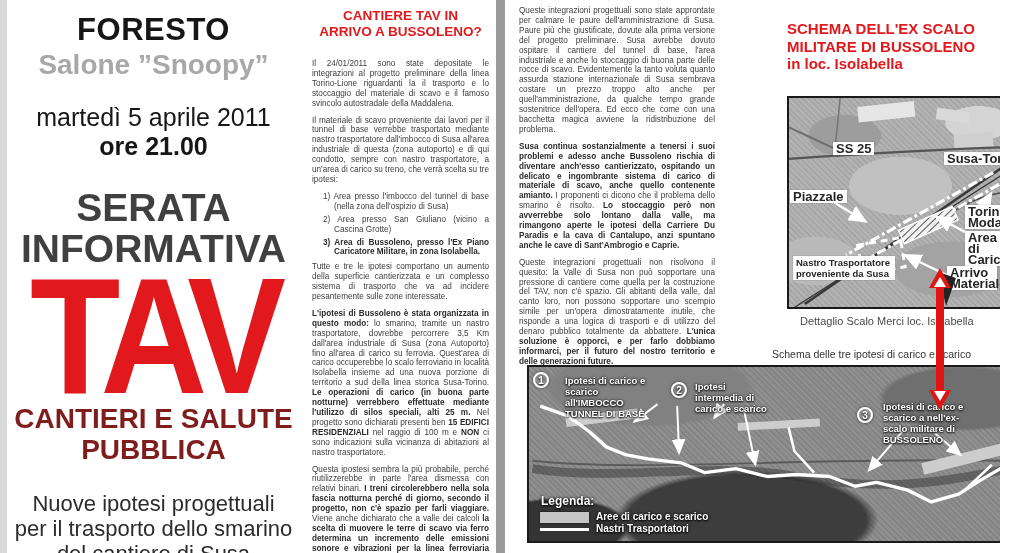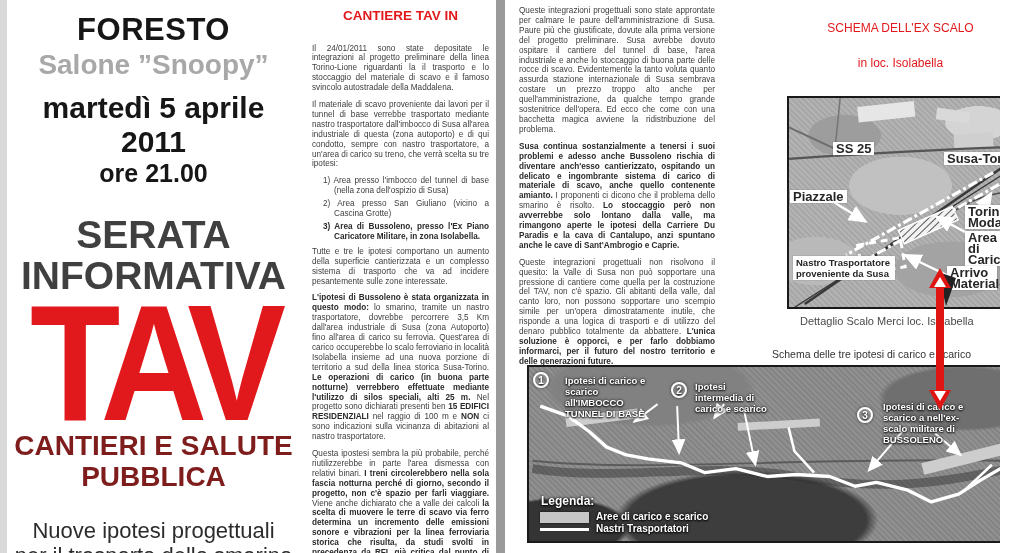--- a/index.html
+++ b/index.html
@@ -7,42 +7,42 @@
   body { font-family:"Liberation Sans", sans-serif; position:relative; overflow:hidden; color:#222; }
   #page { position:absolute; left:0; top:0; width:1000px; height:553px; background:#fff; overflow:hidden; }
 
   .scan-edge { position:absolute; left:0; top:0; width:7px; height:553px; background:#d9d9d9; }
   .divider  { position:absolute; left:496px; top:0; width:9px; height:553px; background:var(--divider-gray,#9a9a9a); }
 
   
   #left-panel { position:absolute; left:7px; top:0; width:293px; height:553px; text-align:center; color:#161616; }
   .venue { margin-top:12px; font-size:31px; font-weight:bold; letter-spacing:.5px; }
   .hall  { margin-top:1px; font-size:28px; font-weight:bold; color:var(--subtitle-gray,#a8a8a8); }
-  .date  { margin-top:10px; font-size:30px; font-weight:bold; }
+  .date  { margin-top:22px; font-size:25px; font-weight:normal; }
   .time  { font-size:25px; font-weight:bold; }
   .serata{ margin-top:26px; font-size:39px; line-height:41px; font-weight:bold; color:#404040; }
   .tav   { margin-top:4px; height:118px; font-size:148px; line-height:112px; font-weight:bold;
            color:var(--accent-red,#e2191c); letter-spacing:-9px; transform:scaleY(1.12); transform-origin:center top; }
   .cantieri { margin-top:12px; font-size:28px; line-height:31px; font-weight:bold; color:#7f1d1d; }
   .topic1 { margin:26px auto 0; width:280px; font-size:22px; line-height:25px; color:#2c2c2c; }
 
   
   #col2 { position:absolute; left:312px; top:8px; width:177px; }
   #col3 { position:absolute; left:519px; top:6px; width:196px; z-index:1; }
   .red-h { font-size:13.5px; line-height:15.5px; font-weight:bold; text-align:center;
            color:var(--accent-red,#e2191c); margin-bottom:20px; }
   .body { font-size:8.2px; line-height:9.9px; text-align:justify; color:#3c3c3c; margin-bottom:7px; }
   .body b { color:#2a2a2a; }
   .li { margin-left:22px; text-indent:-11px; margin-bottom:3px; }
   .list-wrap { margin-bottom:5px; }
   .bold { font-weight:bold; color:#2a2a2a; }
 
   
-  #map-heading { position:absolute; left:787px; top:20px; width:227px; text-align:center;
-                 font-size:12px; line-height:17.5px; font-weight:normal; color:var(--accent-red,#e2191c); }
+  #map-heading { position:absolute; left:787px; top:20px; width:227px; 
+                 font-size:15px; line-height:17.5px; font-weight:bold; color:var(--accent-red,#e2191c); }
   #map1 { position:absolute; left:787px; top:96px; width:227px; height:213px; border:2px solid #1a1a1a; z-index:2;
     background:
       radial-gradient(55px 28px at 85% 12%, #d4d4d4 0 60%, transparent 61%),
       radial-gradient(70px 40px at 12% 78%, #b9b9b9 0 60%, transparent 61%),
       radial-gradient(85px 48px at 50% 42%, #c1c1c1 0 60%, transparent 61%),
       radial-gradient(60px 34px at 25% 18%, #9d9d9d 0 60%, transparent 61%),
       radial-gradient(90px 46px at 72% 82%, #a3a3a3 0 60%, transparent 61%),
       repeating-linear-gradient(45deg, rgba(0,0,0,.05) 0 2px, rgba(255,255,255,.04) 2px 4px),
       #b0b0b0; }
   #map2 { position:absolute; left:527px; top:365px; width:487px; height:178px; border:2px solid #1a1a1a; z-index:2;
@@ -91,20 +91,21 @@
     <div class="serata">SERATA INFORMATIVA</div>
     <div class="tav">TAV</div>
     <div class="cantieri">CANTIERI E SALUTE PUBBLICA</div>
     <div class="topic1">Nuove ipotesi progettuali per il trasporto dello smarino del cantiere di Susa</div>
 
   </section>
 
   <section id="col2">
     <h2 class="red-h">
       <span>CANTIERE TAV IN</span><br>
+      <span>ARRIVO A BUSSOLENO?</span>
     </h2>
     <p class="body">Il 24/01/2011 sono state depositate le integrazioni al progetto preliminare della linea Torino-Lione riguardanti la il trasporto e lo stoccaggio del materiale di scavo e il famoso svincolo autostradale della Maddalena.</p>
     <p class="body">Il materiale di scavo proveniente dai lavori per il tunnel di base verrebbe trasportato mediante nastro trasportatore dall'imbocco di Susa all'area industriale di questa (zona autoporto) e di qui condotto, sempre con nastro trasportatore, a un'area di carico su treno, che verrà scelta su tre ipotesi:</p>
     <div class="list-wrap">
       <p class="body li">1) Area presso l'imbocco del tunnel di base (nella zona dell'ospizio di Susa)</p>
       <p class="body li">2) Area presso San Giuliano (vicino a Cascina Grotte)</p>
       <p class="body li bold">3) Area di Bussoleno, presso l'Ex Piano Caricatore Militare, in zona Isolabella.</p>
     </div>
     <p class="body">Tutte e tre le ipotesi comportano un aumento della superficie cantierizzata e un complesso sistema di trasporto che va ad incidere pesantemente sulle zone interessate.</p>
     <p class="body"><b>L'ipotesi di Bussoleno è stata organizzata in questo modo: </b><span>lo smarino, tramite un nastro trasportatore, dovrebbe percorrere 3,5 Km dall'area industriale di Susa (zona Autoporto) fino all'area di carico su ferrovia. Quest'area di carico occuperebbe lo scalo ferroviario in località Isolabella insieme ad una nuova porzione di territorio a sud della linea storica Susa-Torino. </span><b>Le operazioni di carico (in buona parte notturne) verrebbero effettuate mediante l'utilizzo di silos speciali, alti 25 m. </b><span>Nel progetto sono dichiarati presenti ben </span><b>15 EDIFICI RESIDENZIALI</b><span> nel raggio di 100 m e </span><b>NON</b><span> ci sono indicazioni sulla vicinanza di abitazioni al nastro trasportatore.</span></p>
@@ -112,21 +113,21 @@
   </section>
 
   <section id="col3">
     <p class="body">Queste integrazioni progettuali sono state approntate per calmare le paure dell'amministrazione di Susa. Paure più che giustificate, dovute alla prima versione del progetto preliminare. Susa avrebbe dovuto ospitare il cantiere del tunnel di base, l'area industriale e anche lo stoccaggio di buona parte delle rocce di scavo. Evidentemente la tanto voluta quanto assurda stazione internazionale di Susa sembrava costare un prezzo troppo alto anche per quell'amministrazione, da qualche tempo grande sostenitrice dell'opera. Ed ecco che come con una bacchetta magica avviene la ridistribuzione del problema.</p>
     <p class="body"><b>Susa continua sostanzialmente a tenersi i suoi problemi e adesso anche Bussoleno rischia di diventare anch'esso cantierizzato, ospitando un delicato e ingombrante sistema di carico di materiale di scavo, anche quello contenente amianto. </b><span>I proponenti ci dicono che il problema dello smarino è risolto. </span><b>Lo stoccaggio però non avverrebbe solo lontano dalla valle, ma rimangono aperte le ipotesi della Carriere Du Paradis e la cava di Cantalupo, anzi spuntano anche le cave di Sant'Ambrogio e Caprie.</b></p>
     <p class="body"><span>Queste integrazioni progettuali non risolvono il quesito: la Valle di Susa non può sopportare una pressione di cantiere come quella per la costruzione del TAV, non c'è spazio. Gli abitanti della valle, dal canto loro, non possono sopportare uno scempio simile per un'opera dimostratamente inutile, che risponde a una logica di trasporti e di utilizzo del denaro pubblico totalmente da abbattere. </span><b>L'unica soluzione è opporci, e per farlo dobbiamo informarci, per il futuro del nostro territorio e delle generazioni future.</b></p>
   </section>
 
   <h2 id="map-heading">
     <span>SCHEMA DELL'EX SCALO</span><br>
-    <br>
+    <span>MILITARE DI BUSSOLENO</span><br>
     <span>in loc. Isolabella</span>
   </h2>
 
   <div id="map1">
     <svg class="overlay" viewBox="0 0 227 213">
       <defs>
         <pattern id="hatch" width="5" height="5" patternUnits="userSpaceOnUse" patternTransform="rotate(70)">
           <rect width="5" height="5" fill="#f2f2f2"></rect>
           <line x1="0" y1="0" x2="0" y2="5" stroke="#2b2b2b" stroke-width="1.6"></line>
         </pattern>

